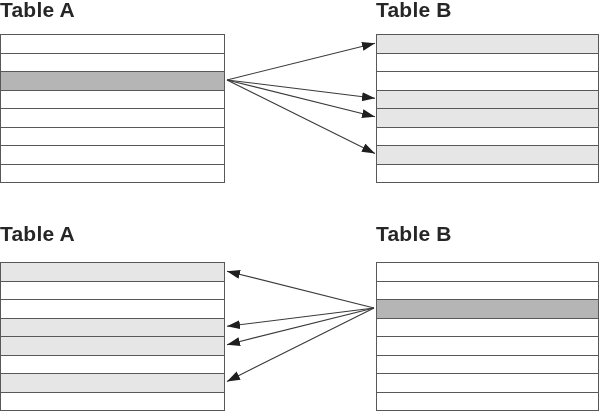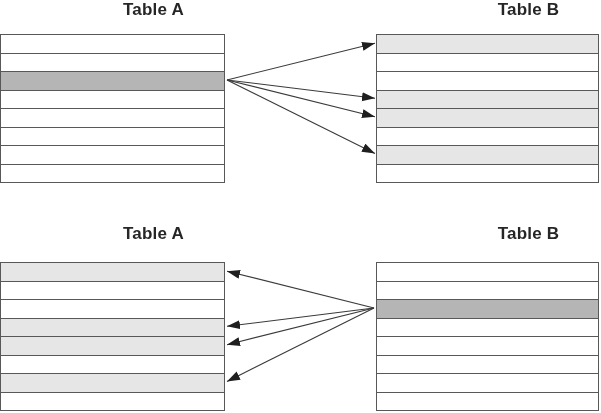--- a/index.html
+++ b/index.html
@@ -16,27 +16,25 @@
   .canvas{
     position:relative;
     width:601px;height:413px;
     background:var(--bg);
     font-family:"Liberation Sans", sans-serif;
     overflow:hidden;
   }
   .title{
     position:absolute;
     font-weight:bold;
-    font-size:17px;
+    font-size:21px;
     line-height:20px;
-    text-align:center;
     color:var(--title);
     letter-spacing:.2px;
     user-select:none;
-    padding-left:41px;
   }
   .tbl{
     position:absolute;
     box-sizing:border-box;
     border:1px solid var(--line);
     display:flex;
     flex-direction:column;
     background:var(--row-plain);
   }
   .tbl .row{flex:1;background:var(--row-plain);}

